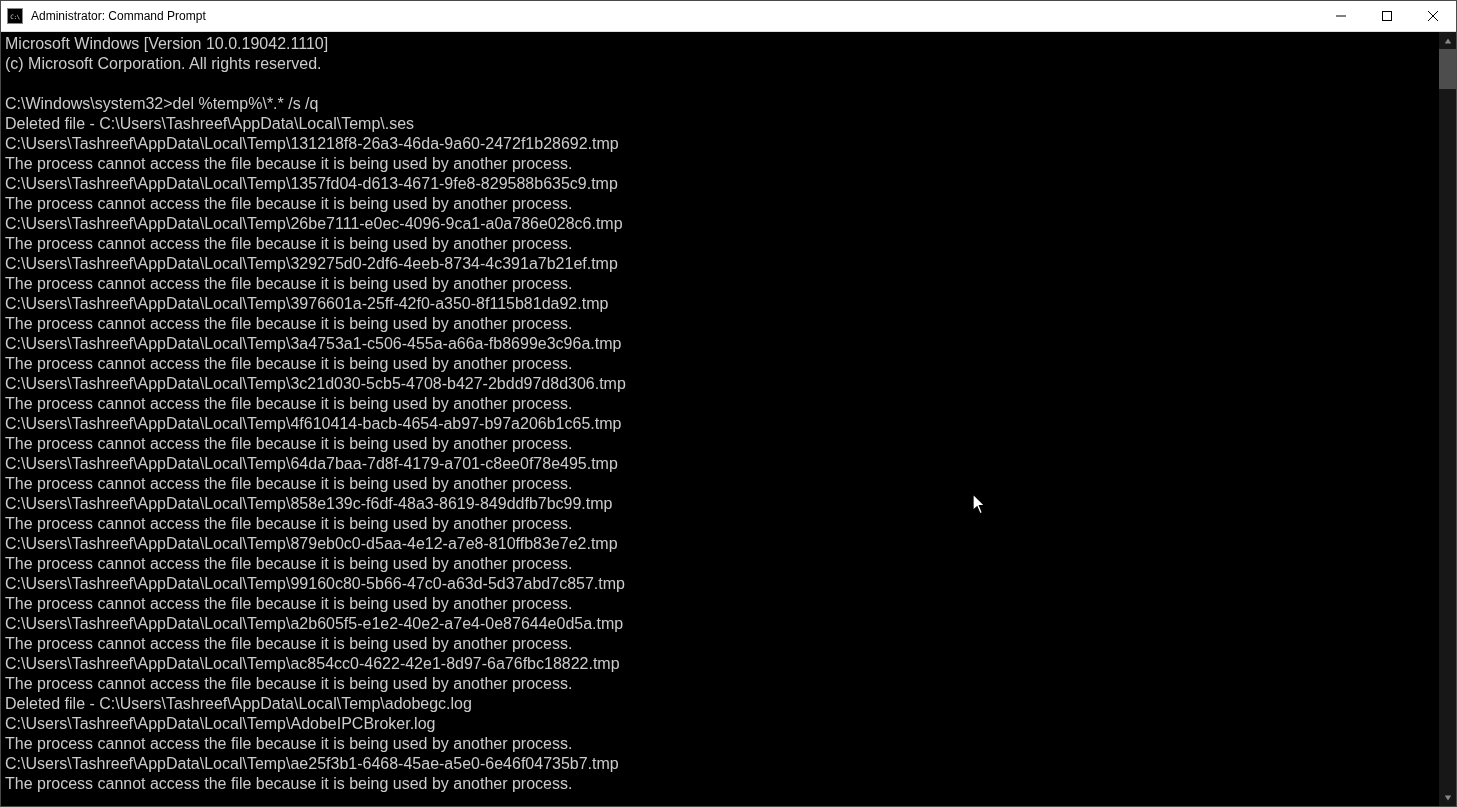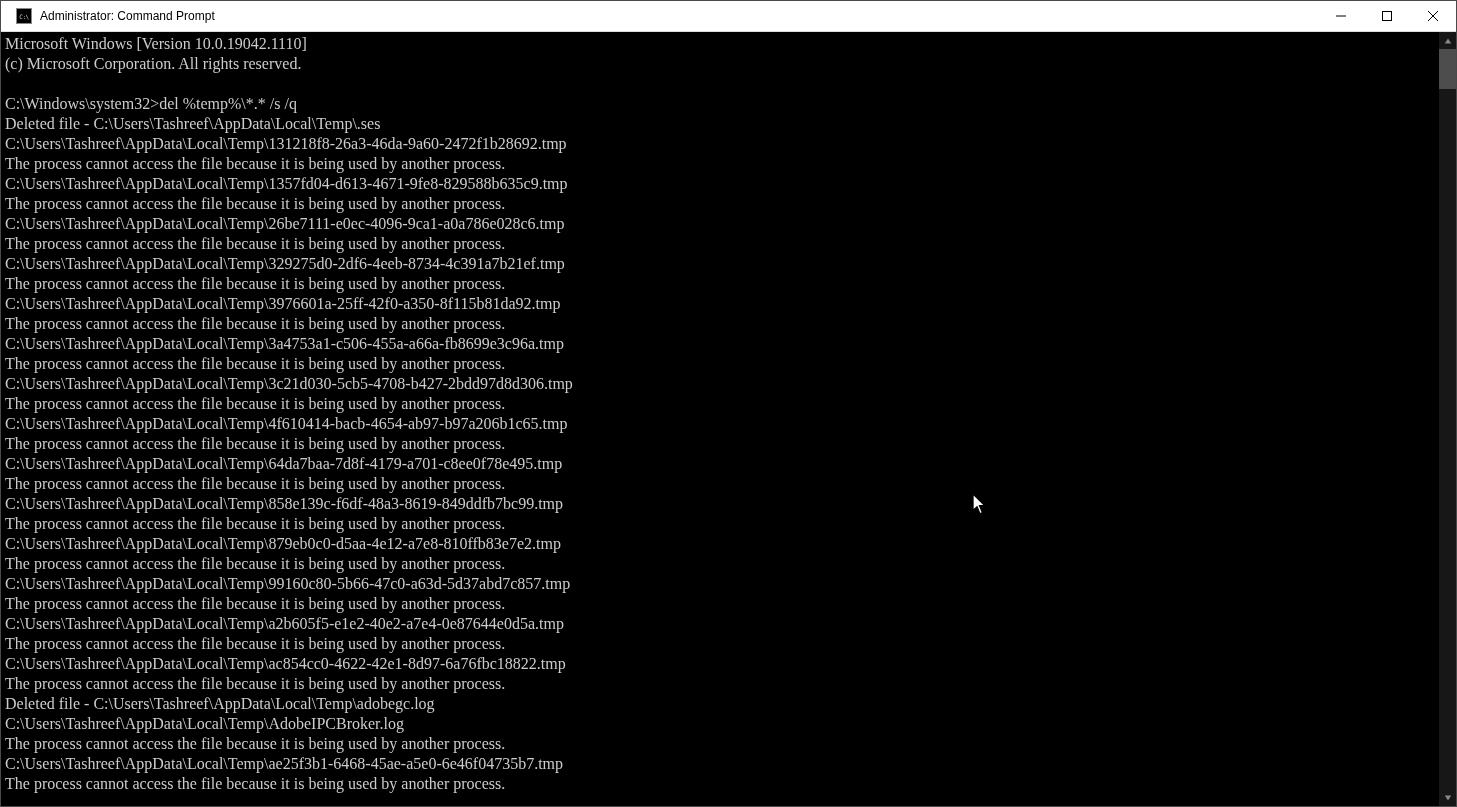--- a/index.html
+++ b/index.html
@@ -18,21 +18,21 @@
       display: flex;
       flex-direction: column;
       background: #ffffff;
     }
     .titlebar {
       height: 31px;
       background: #ffffff;
       display: flex;
       align-items: center;
       justify-content: space-between;
-      padding-left: 15px;
+      padding-left: 6px;
       border-bottom: 1px solid #dcdcdc;
       flex-shrink: 0;
     }
     .titlebar-left {
       display: flex;
       align-items: center;
       gap: 8px;
     }
     .app-icon {
       width: 16px;
@@ -73,21 +73,21 @@
     .console-area {
       flex: 1;
       background: #000000;
       position: relative;
       overflow: hidden;
       display: flex;
     }
     .console-content {
       flex: 1;
       padding: 2px 4px;
-      font-family: Liberation Serif, serif;
+      font-family: Liberation Sans, sans-serif;
       font-size: 16px;
       line-height: 20px;
       color: #cccccc;
       white-space: pre;
       overflow: hidden;
     }
     .scrollbar {
       width: 17px;
       background: #171717;
       position: relative;

